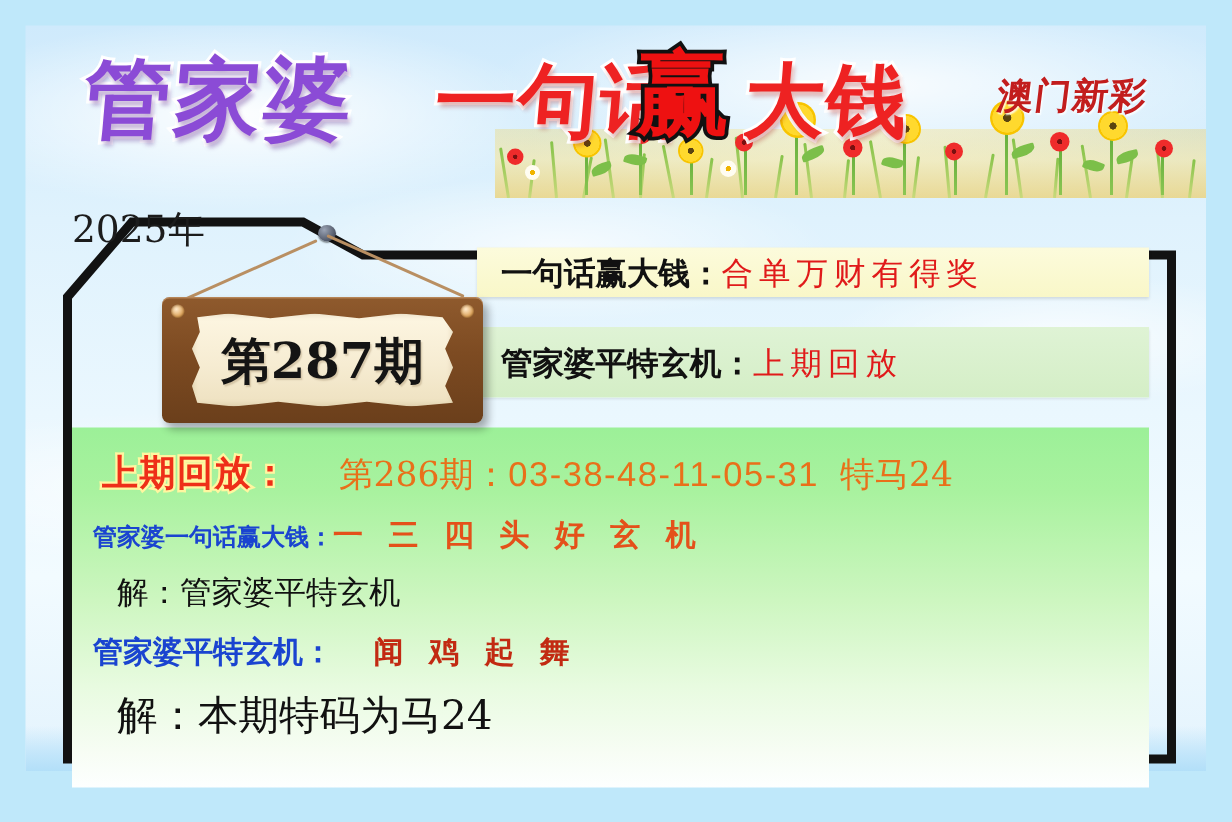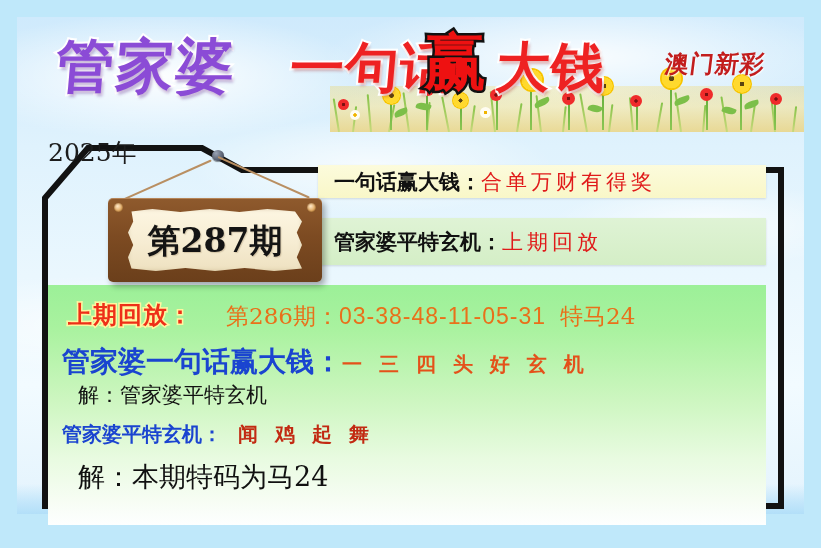--- a/index.html
+++ b/index.html
@@ -195,39 +195,39 @@
     left:178px; top:16px;
     font-family:"DejaVu Serif", serif;
     font-size:23px; color:#e9701a; letter-spacing:0px;
   }
   .rp-nums .seq { font-family:Liberation Sans, sans-serif; letter-spacing:1px;margin-top:34px; }
   .rp-nums .sp { display:inline-block; width:14px; }
 
   .rp-l2 { left:14px; top:58px; }
   .rp-l2 .k {
     font-family:"DejaVu Sans", sans-serif;
-    font-size:28px; font-weight:bold; color:#1a44d0; letter-spacing:0px;
+    font-size:16px; font-weight:bold; color:#1a44d0; letter-spacing:0px;
   }
   .rp-l2 .v {
     font-family:"DejaVu Sans", sans-serif;
     font-size:20px; font-weight:bold; color:#e4511a; letter-spacing:5px;
   }
 
   .rp-l3 { left:30px; top:96px;
     font-family:"DejaVu Serif", serif; font-size:21px; color:#111; }
 
   .rp-l4 { left:14px; top:136px; }
   .rp-l4 .k {
     font-family:"DejaVu Sans", sans-serif;
     font-size:20px; font-weight:bold; color:#1a44d0;
   }
   .rp-l4 .v {
     font-family:"DejaVu Sans", sans-serif;
     font-size:20px; font-weight:bold; color:#c22a12; letter-spacing:5px;
-    margin-left:16px;
+    margin-left:27px;
   }
 
   .rp-l5 { left:30px; top:174px;
     font-family:"DejaVu Serif", serif; font-size:27px; color:#111; }
 </style>
 </head>
 <body>
 
 <div id="stage">
 

